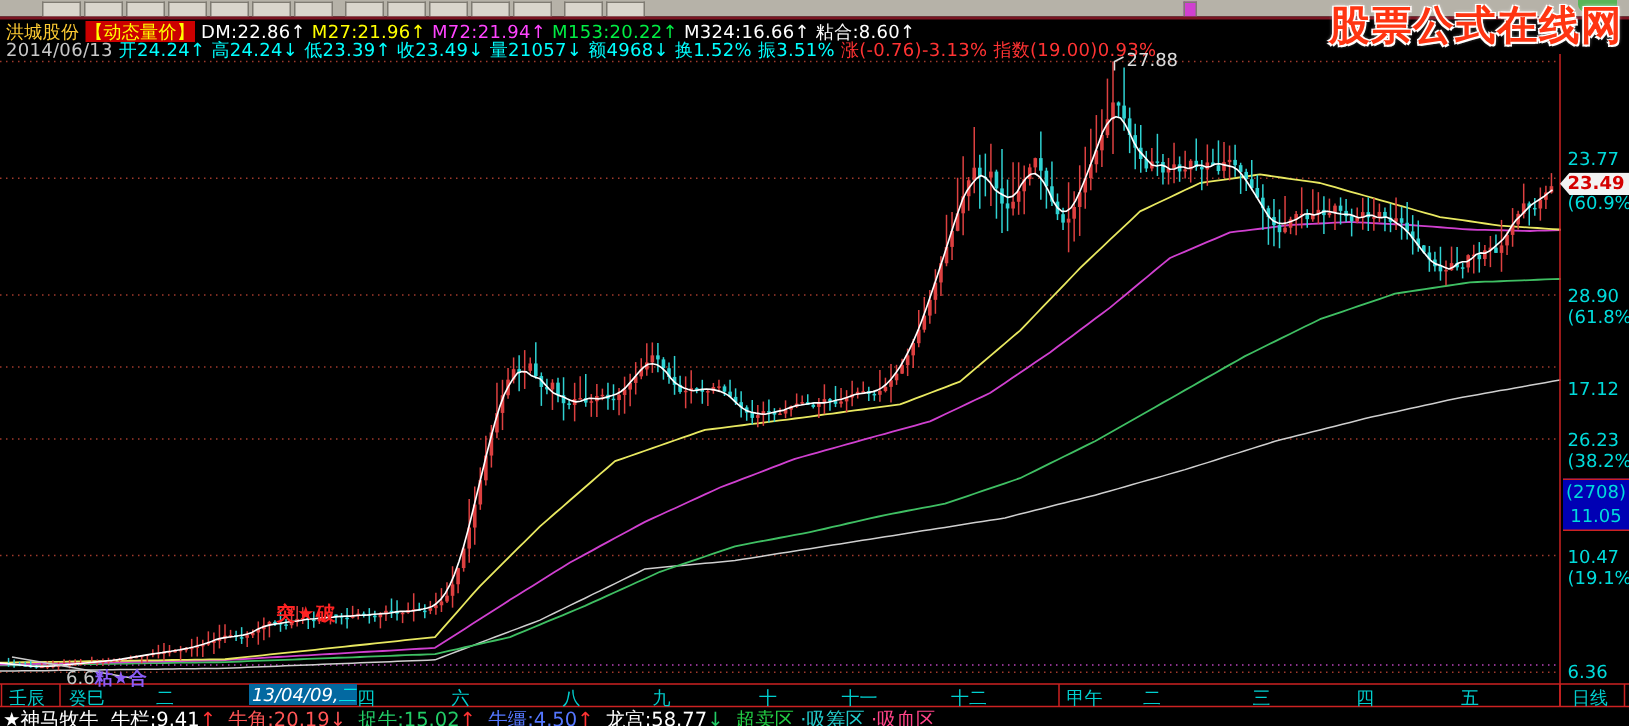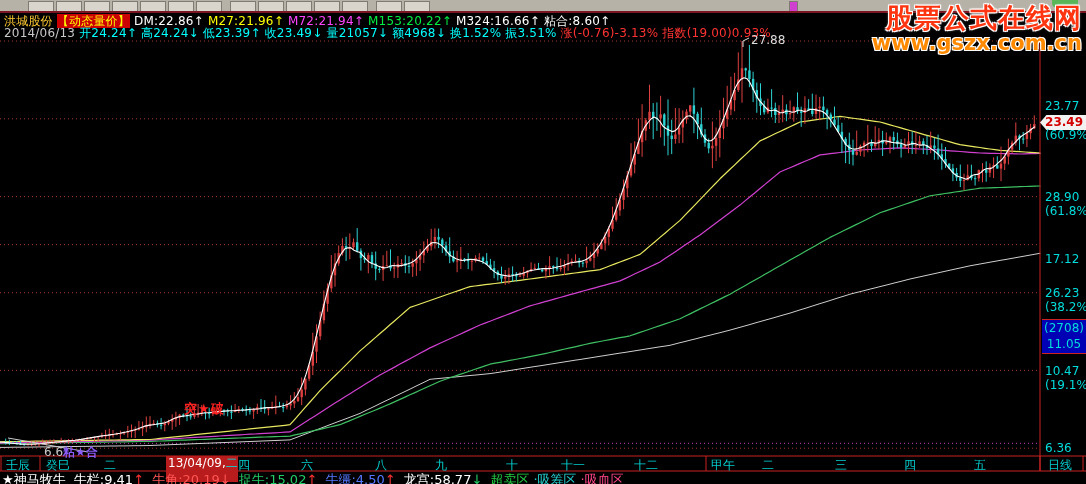--- a/index.html
+++ b/index.html
@@ -14,21 +14,21 @@
   .seg{margin-right:4px;}
   #chart-svg{left:0;top:0;}
   .pricelab{position:absolute;left:1045px;color:#00dbdb;white-space:nowrap;}
   #tag{left:1040px;width:46px;height:15px;background:#f2f2f2;color:#d40000;font-weight:bold;
        text-align:right;padding-right:3px;box-sizing:border-box;line-height:15px;
        clip-path:polygon(0 50%,14% 0,100% 0,100% 100%,14% 100%);}
   #fbox{left:1042px;width:44px;height:33px;background:#0000b4;border-top:1px solid #cc2222;
         border-bottom:1px solid #cc2222;color:#00dbdb;text-align:center;line-height:16px;}
   #axis-row{left:0;top:456px;width:1086px;height:16px;}
   .axlab{position:absolute;top:1px;color:#00cfcf;white-space:nowrap;}
-  #ax-hl{position:absolute;top:0;height:26px;background:#b91c1c;color:#fff;padding:0 2px;white-space:nowrap;line-height:14px;}
+  #ax-hl{position:absolute;top:0;height:14px;background:#0369a1;color:#fff;padding:0 2px;white-space:nowrap;line-height:14px;font-style:italic;}
   #ax-hl .cy{color:#00e5e5;}
   #period{position:absolute;top:1px;color:#00cfcf;}
   #statusbar{left:2px;top:471px;white-space:nowrap;font-size:13px;}
   #wm{right:4px;top:4px;text-align:right;line-height:1.05;}
   #wm-title{font-size:27px;font-weight:bold;color:#ff3512;letter-spacing:1px;
      text-shadow:-1px -1px 0 #fff,1px -1px 0 #fff,-1px 1px 0 #fff,1px 1px 0 #fff,0 0 3px #fff;}
   #wm-url{font-size:21px;font-weight:bold;color:#ff8a00;
      text-shadow:-1px -1px 0 #fff,1px -1px 0 #fff,-1px 1px 0 #fff,1px 1px 0 #fff;}
   #anno-breakout{color:#ff2222;font-weight:bold;font-size:13px;letter-spacing:1px;}
   #anno-peak{color:#dcdcdc;}
@@ -683,21 +683,20 @@
       <div class="axlab" style="left: 762px;">二</div>
       <div class="axlab" style="left: 835px;">三</div>
       <div class="axlab" style="left: 904px;">四</div>
       <div class="axlab" style="left: 974px;">五</div>
     </div>
 
   <div id="statusbar" class="abs"><span class="seg" style="color: rgb(255, 255, 255);">★神马牧牛 </span><span class="seg" style="color: rgb(255, 255, 255);">牛栏:9.41<span style="color: rgb(255, 51, 51);">↑</span></span><span class="seg" style="color: rgb(255, 85, 85);"> 牛角:20.19<span style="color: rgb(255, 85, 85);">↓</span></span><span class="seg" style="color: rgb(34, 204, 102);"> 捉牛:15.02<span style="color: rgb(255, 51, 51);">↑</span></span><span class="seg" style="color: rgb(85, 119, 255);"> 牛缰:4.50<span style="color: rgb(255, 51, 51);">↑</span></span><span class="seg" style="color: rgb(255, 255, 255);"> 龙宫:58.77<span style="color: rgb(34, 204, 102);">↓</span></span><span class="seg" style="color: rgb(34, 204, 68);"> 超卖区</span><span class="seg" style="color: rgb(34, 204, 204);">·吸筹区</span><span class="seg" style="color: rgb(255, 68, 136);">·吸血区</span></div>
 
   <div id="wm" class="abs">
     <div id="wm-title">股票公式在线网</div>
-    <div id="wm-url">www.gszx.com.cn</div>
   </div>
 
 <div class="pricelab" style="top: 99px;">23.77</div>
     <div class="pricelab" style="top: 128px;">(60.9%)</div>
     <div class="pricelab" style="top: 190px;">28.90</div>
     <div class="pricelab" style="top: 204px;">(61.8%)</div>
     <div class="pricelab" style="top: 238px; margin-top: 14px;">17.12</div>
     <div class="pricelab" style="top: 286px;">26.23</div>
     <div class="pricelab" style="top: 300px;">(38.2%)</div>
     <div class="pricelab" style="top: 364px;">10.47</div>

